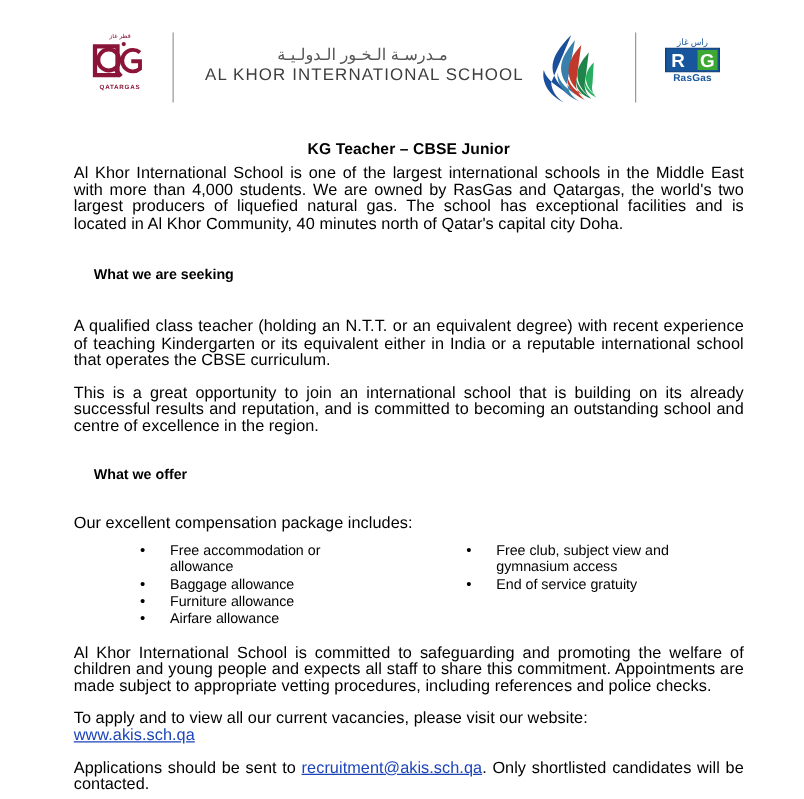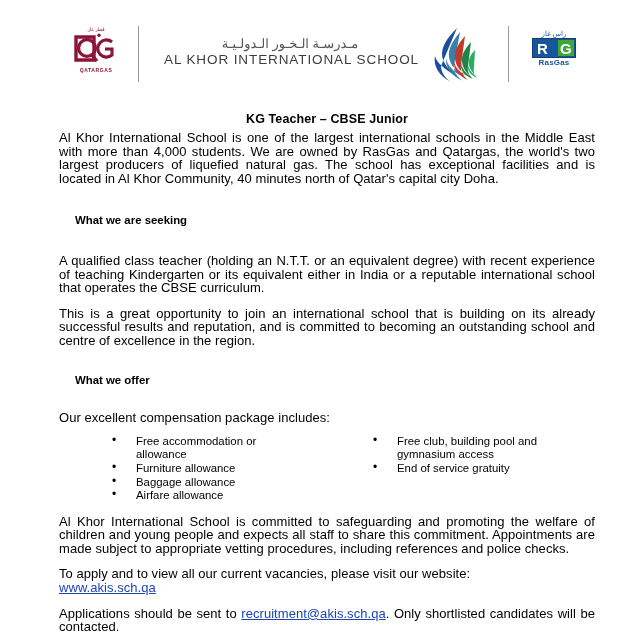--- a/index.html
+++ b/index.html
@@ -321,39 +321,39 @@
         <ul class="blist">
           <li>
             <span class="jline jrow">
               <span>Free</span>
               <span>accommodation</span>
               <span>or</span>
             </span>
             <span class="jline">allowance</span>
           </li>
           <li>
+            <span>Baggage allowance</span>
+          </li>
+          <li>
             <span>Furniture allowance</span>
-          </li>
-          <li>
-            <span>Baggage allowance</span>
           </li>
           <li>
             <span>Airfare allowance</span>
           </li>
         </ul>
       </div>
 
       <div class="bullet-col right">
         <ul class="blist">
           <li>
             <span class="jline jrow">
               <span>Free</span>
               <span>club,</span>
-              <span>building</span>
-              <span>pool</span>
+              <span>subject</span>
+              <span>view</span>
               <span>and</span>
             </span>
             <span class="jline">gymnasium access</span>
           </li>
           <li>
             <span>End of service gratuity</span>
           </li>
         </ul>
       </div>
 

